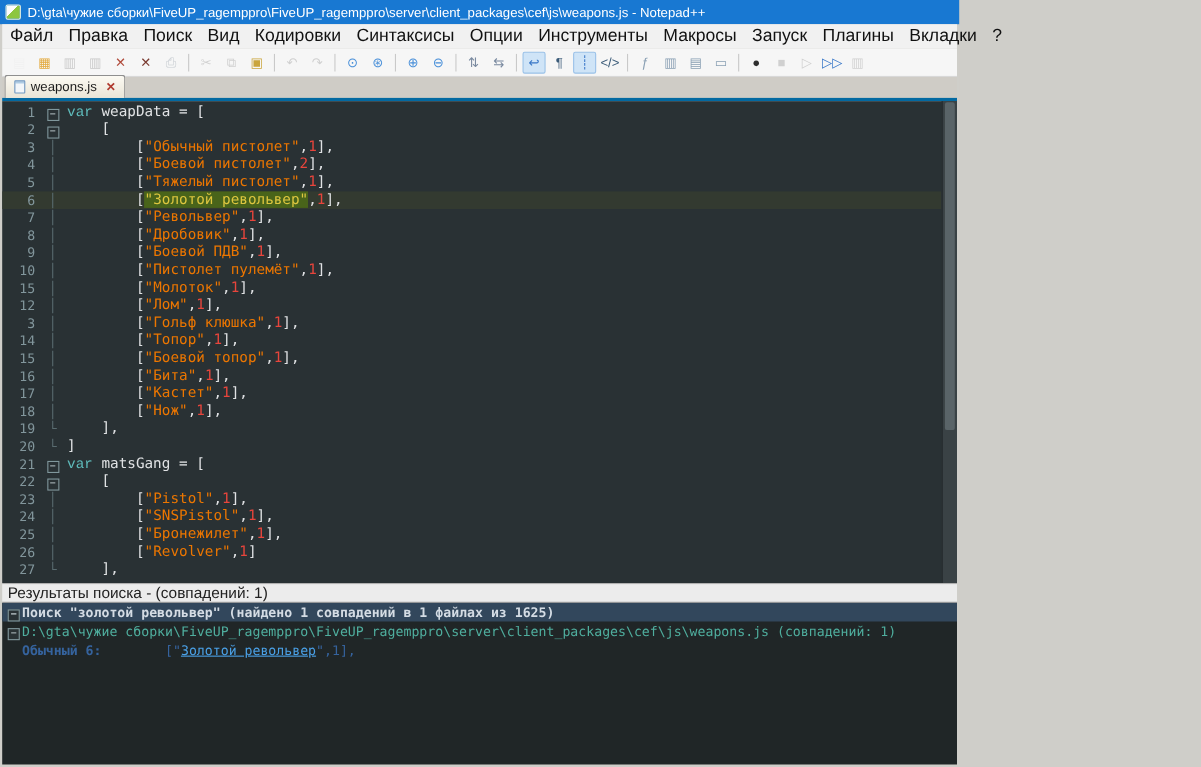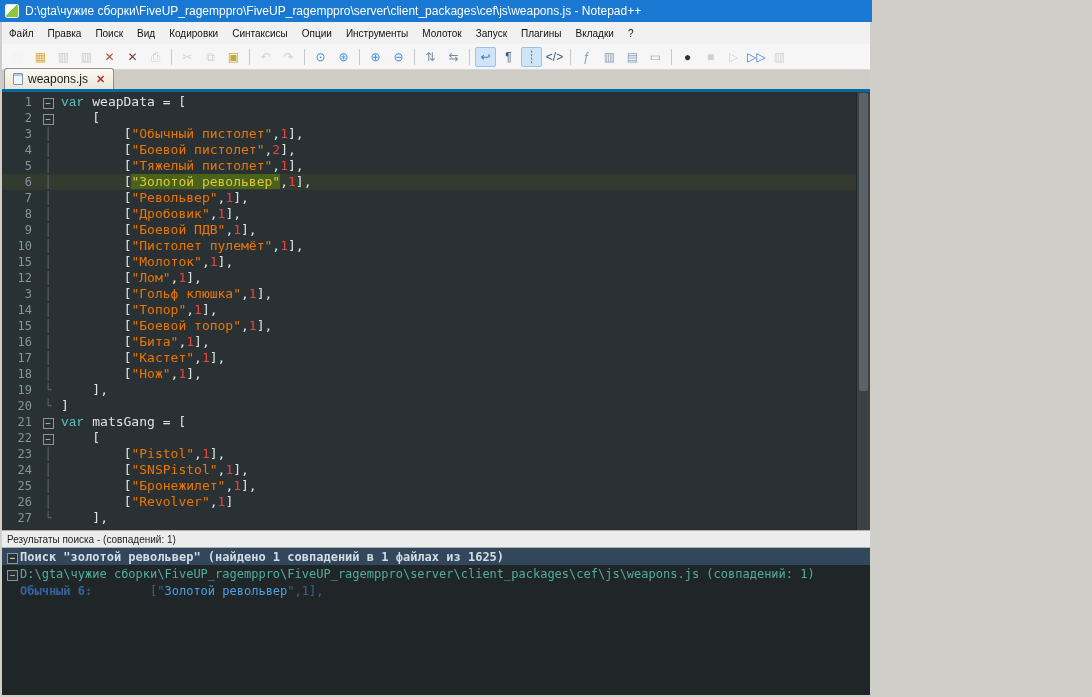--- a/index.html
+++ b/index.html
@@ -11,21 +11,21 @@
   
   .titlebar { height:22px; background:var(--titlebar,#1878d2); color:#fff; display:flex; align-items:center;
               gap:6px; padding-left:5px; font-size:12px; flex:none; }
   .app-icon { width:14px; height:14px; border-radius:2px; flex:none;
               background:linear-gradient(135deg,#fdfdfd 0 45%,#8dc63f 45% 100%); border:1px solid #e8f2e0; }
   .title-text { white-space:nowrap; overflow:hidden; }
 
   .frame { flex:1; padding:0 2px 2px 2px; display:flex; flex-direction:column; min-height:0; }
 
   
-  .menubar { height:22px; background:#f1f1f1; display:flex; align-items:center; font-size:10px; color:#111; flex:none; }
+  .menubar { height:22px; background:#f1f1f1; display:flex; align-items:center; font-size:16px; color:#111; flex:none; }
   .menu-item { padding:3px 7px; cursor:default; }
 
   
   .toolbar { height:26px; background:#f6f6f6; display:flex; align-items:center; padding-left:4px;
              border-bottom:1px solid #d8d8d8; flex:none; }
   .tb-btn { min-width:21px; height:20px; display:inline-flex; align-items:center; justify-content:center;
             font-size:12px; margin:0 1px; border-radius:2px; border:1px solid transparent; cursor:default; }
   .tb-btn.disabled { opacity:.38; filter:grayscale(1); }
   .tb-btn.pressed { background:#cfe4f7; border:1px solid #9ac1e8; }
   .tb-sep { width:1px; height:16px; background:#c9c9c9; margin:0 4px; display:inline-block; }
@@ -55,30 +55,30 @@
   .tk-d { color:var(--default,#e0e2e4); }
   .tk-s { color:var(--string,#ec7600); }
   .tk-n { color:var(--number,#e8453c); }
   .tk-m { color:var(--match-fg,#ddc63f); background:var(--match-bg,#49641a); }
 
   .vscroll { width:14px; background:#3a4245; border-left:1px solid #21272a; flex:none; position:relative; }
   .vthumb { position:absolute; top:1px; left:2px; right:2px; height:68%; background:#5a6468; border-radius:2px; }
 
   
   .results-titlebar { height:18px; background:#ececec; border-top:1px solid #b0b0b0; border-bottom:1px solid #b0b0b0;
-                      font-size:10px; color:#222; display:flex; align-items:center; padding-left:5px; flex:none; }
+                      font-size:14px; color:#222; display:flex; align-items:center; padding-left:5px; flex:none; }
   .results { height:147px; background:var(--results-bg,#202627); position:relative; overflow:hidden; flex:none;
              font-family:"DejaVu Sans Mono","Liberation Mono",monospace; font-size:12px; line-height:16px; }
   .res-row { display:flex; align-items:center; height:17px; white-space:pre; }
   .res-fold { width:18px; text-align:center; flex:none; padding-left:3px; }
   .res-header { background:var(--res-header-bg,#32475c); color:var(--res-header-fg,#d4dce4); font-weight:bold; }
   .res-file { color:var(--res-file,#4fae9e); }
   .res-hit { color:var(--res-navy,#35639e); padding-left:18px; }
   .hit-prefix { font-weight:bold; }
-  .hit-link { color:var(--res-link,#4aa0e6); }
+  .hit-link { color:var(--res-link,#4aa0e6); text-decoration:underline; }
   .watermark { position:absolute; right:20px; bottom:2px; font-family:"Liberation Sans",sans-serif;
                font-size:46px; font-weight:bold; color:rgba(226,229,231,0.45); letter-spacing:1px; }
 </style>
 </head>
 <body>
 
 <div class="window">
 
   <div class="titlebar">
     <span class="app-icon"></span>
@@ -89,21 +89,21 @@
 
     <div class="menubar">
         <span class="menu-item">Файл</span>
         <span class="menu-item">Правка</span>
         <span class="menu-item">Поиск</span>
         <span class="menu-item">Вид</span>
         <span class="menu-item">Кодировки</span>
         <span class="menu-item">Синтаксисы</span>
         <span class="menu-item">Опции</span>
         <span class="menu-item">Инструменты</span>
-        <span class="menu-item">Молоток</span>
+        <span class="menu-item">Макросы</span>
         <span class="menu-item">Запуск</span>
         <span class="menu-item">Плагины</span>
         <span class="menu-item">Вкладки</span>
         <span class="menu-item">?</span>
       </div>
 
     <div class="toolbar">
         <span class="tb-btn" style="color: rgb(242, 242, 242);">▤</span>
         <span class="tb-btn" style="color: rgb(227, 169, 60);">▦</span>
         <span class="tb-btn disabled" style="color: rgb(138, 122, 184);">▥</span>

